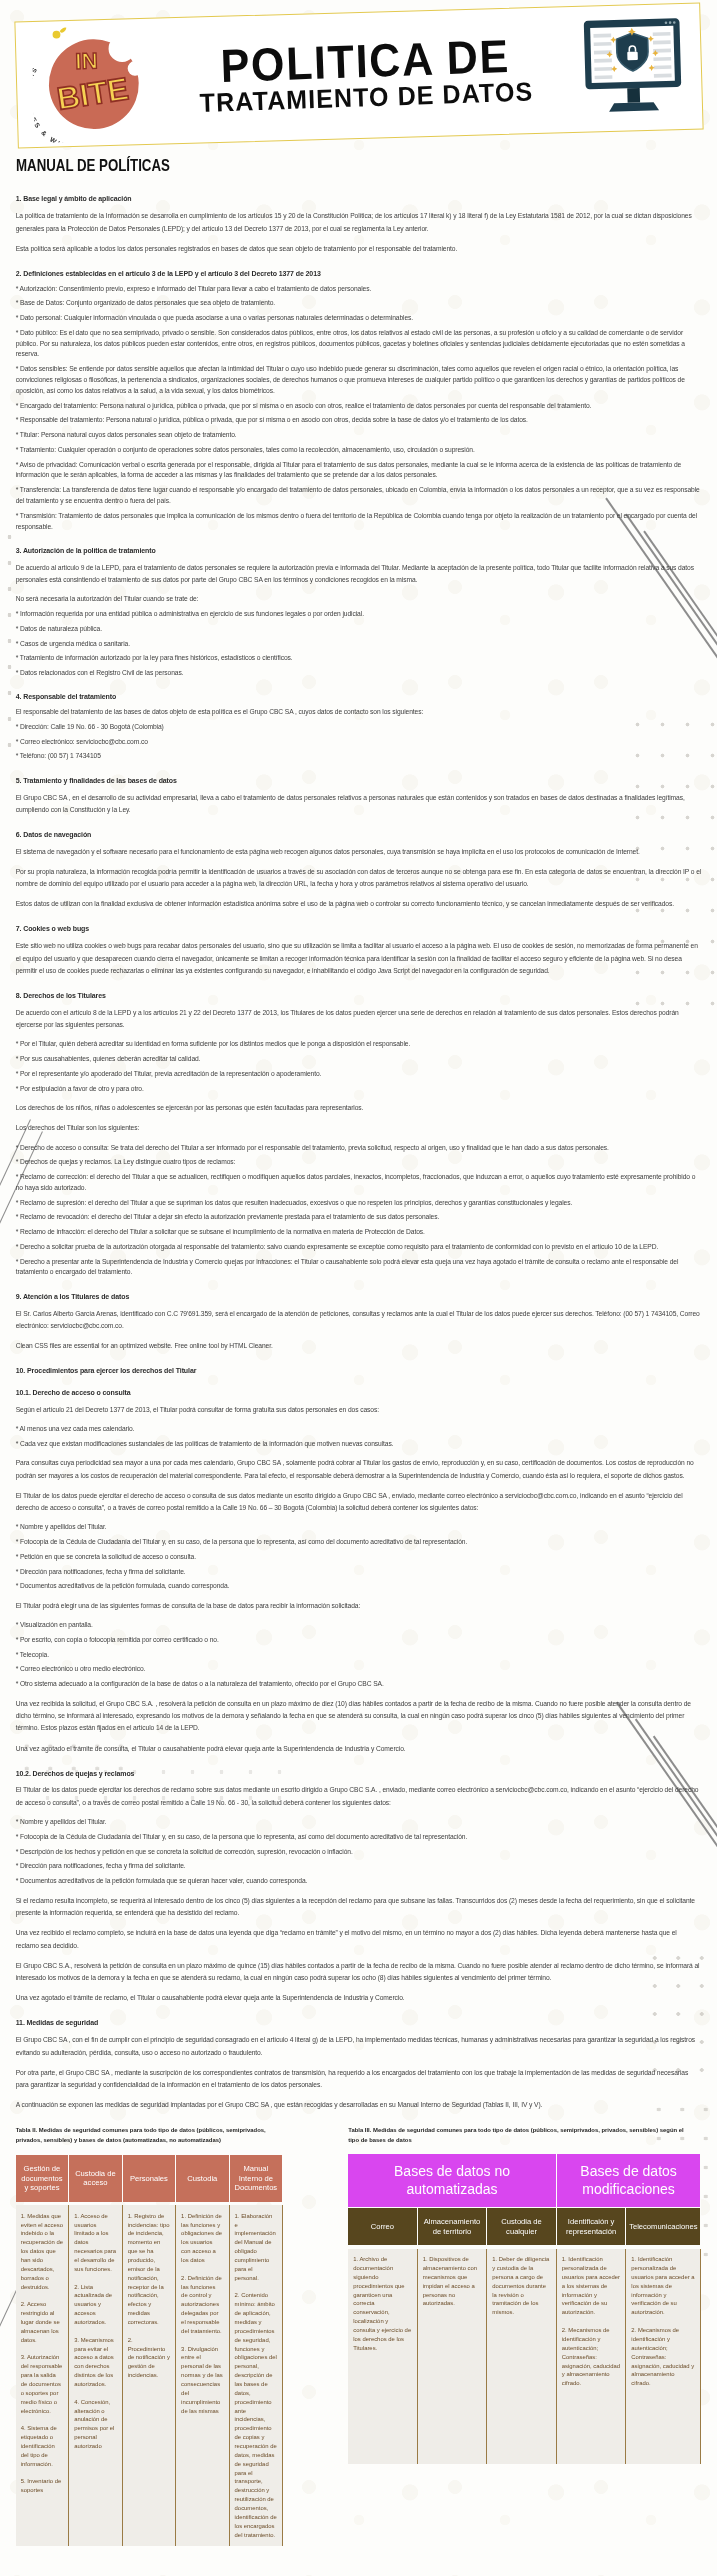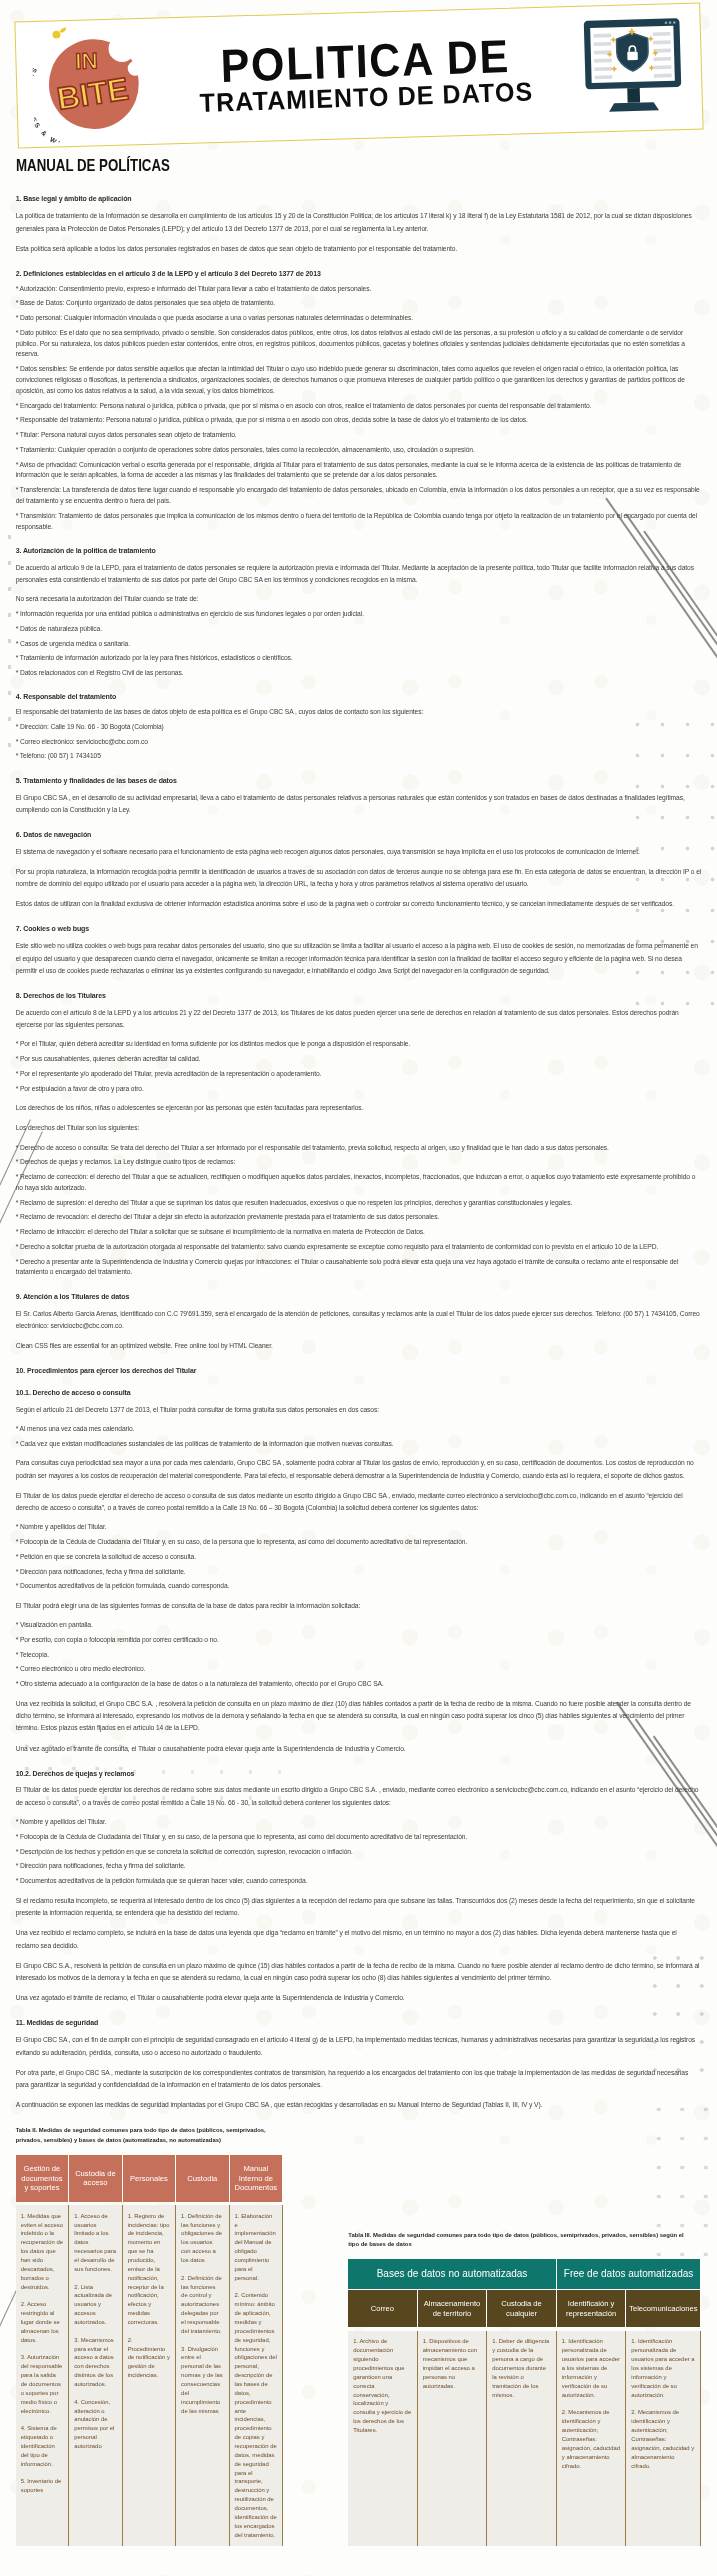--- a/index.html
+++ b/index.html
@@ -23,26 +23,26 @@
     transform:scaleX(.82);transform-origin:left;letter-spacing:0;}
 
   
   .doc{padding:2.2px 15.7px 34px 15.7px;}
   .sec{font-size:7px;font-weight:bold;color:#2c2c2c;margin:14.6px 0 4.5px 0;letter-spacing:-0.1px;}
   .para{font-size:6.7px;line-height:1.85;margin:7.8px 0;color:#3d3d3d;letter-spacing:-0.1px;}
   .lines{margin:6.7px 0;}
   .line{font-size:6.7px;line-height:1.62;margin:3.9px 0;color:#3d3d3d;letter-spacing:-0.1px;}
 
   
-  .tblrow{display:flex;justify-content:space-between;align-items:flex-end;margin:14.6px 0 5.6px 0;}
+  .tblrow{display:flex;justify-content:space-between;align-items:flex-start;margin:14.6px 0 5.6px 0;}
   .tblcol.t2{width:39%;}
   .tblcol.t3{width:51.5%;}
   .tbl-caption{font-weight:bold;font-size:5.9px;color:#1f1f1f;margin:0 0 9px 0;line-height:1.6;max-width:95%;}
   .tbl{display:grid;background:transparent;}
-  .tbl-group{background:#0f766e;color:#fff;font-size:10px;display:flex;align-items:center;justify-content:center;
+  .tbl-group{background:#d946ef;color:#fff;font-size:14px;display:flex;align-items:center;justify-content:center;
     text-align:center;padding:9px 4.5px;border-right:1.1px solid #fdfdfb;line-height:1.25;}
   .tbl-head{color:#fff;font-size:7.6px;display:flex;align-items:center;justify-content:center;text-align:center;
     padding:9px 2.8px;border-right:1.1px solid #fdfdfb;border-top:1.1px solid #fdfdfb;line-height:1.25;}
   .head-salmon .tbl-head{background:#c5705b;}
   .head-brown .tbl-head{background:#57461e;}
   .tbl-cell{background:#efede8;color:#6b4c28;font-size:5.9px;line-height:1.5;padding:6.7px 5px;
     border-right:0.6px solid #9a7b45;white-space:pre-line;margin-top:3.4px;}
   .t2 .tbl-cell{min-height:241px;}
   .t3 .tbl-cell{min-height:202px;}
 
@@ -297,21 +297,21 @@
 3. Divulgación entre el personal de las normas y de las consecuencias del incumplimiento de las mismas</div>
             <div class="tbl-cell">1. Elaboración e implementación del Manual de obligado cumplimiento para el personal.
 
 2. Contenido mínimo: ámbito de aplicación, medidas y procedimientos de seguridad, funciones y obligaciones del personal, descripción de las bases de datos, procedimiento ante incidencias, procedimiento de copias y recuperación de datos, medidas de seguridad para el transporte, destrucción y reutilización de documentos, identificación de los encargados del tratamiento.</div>
           </div>
         </div>
         <div class="tblcol t3">
           <div class="tbl-caption">Tabla III. Medidas de seguridad comunes para todo tipo de datos (públicos, semiprivados, privados, sensibles) según el tipo de bases de datos</div>
           <div class="tbl head-brown" style="grid-template-columns: repeat(5, 1fr);">
             <div class="tbl-group" style="grid-column: span 3;">Bases de datos no automatizadas</div>
-            <div class="tbl-group" style="grid-column: span 2;">Free de datos automatizadas</div>
+            <div class="tbl-group" style="grid-column: span 2;">Bases de datos modificaciones</div>
             <div class="tbl-head">Correo</div>
             <div class="tbl-head">Almacenamiento de territorio</div>
             <div class="tbl-head">Custodia de cualquier</div>
             <div class="tbl-head">Identificaión y representación</div>
             <div class="tbl-head">Telecomunicaciones</div>
             <div class="tbl-cell">1. Archivo de documentación siguiendo procedimientos que garanticen una correcta conservación, localización y consulta y ejercicio de los derechos de los Titulares.</div>
             <div class="tbl-cell">1. Dispositivos de almacenamiento con mecanismos que impidan el acceso a personas no autorizadas.</div>
             <div class="tbl-cell">1. Deber de diligencia y custodia de la persona a cargo de documentos durante la revisión o tramitación de los mismos.</div>
             <div class="tbl-cell">1. Identificación personalizada de usuarios para acceder a los sistemas de información y verificación de su autorización.
 

